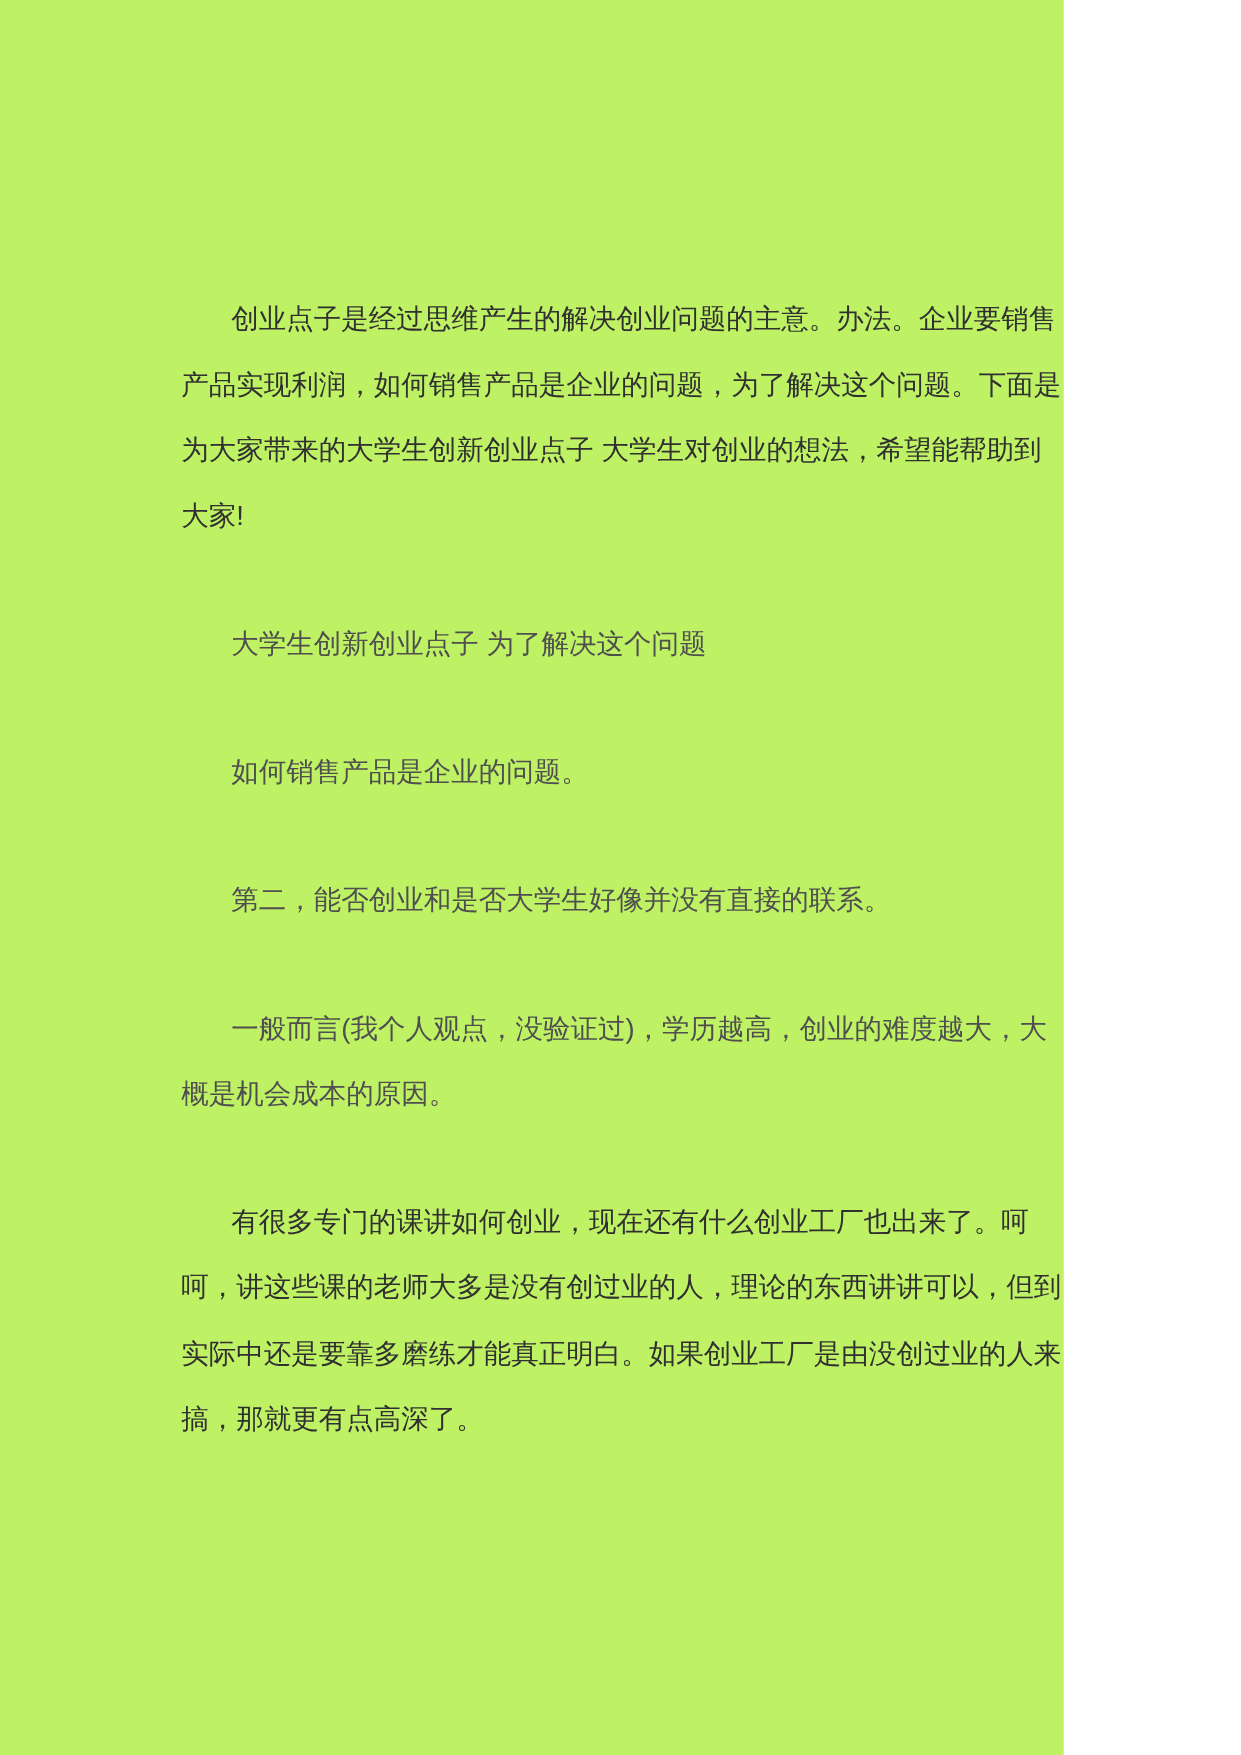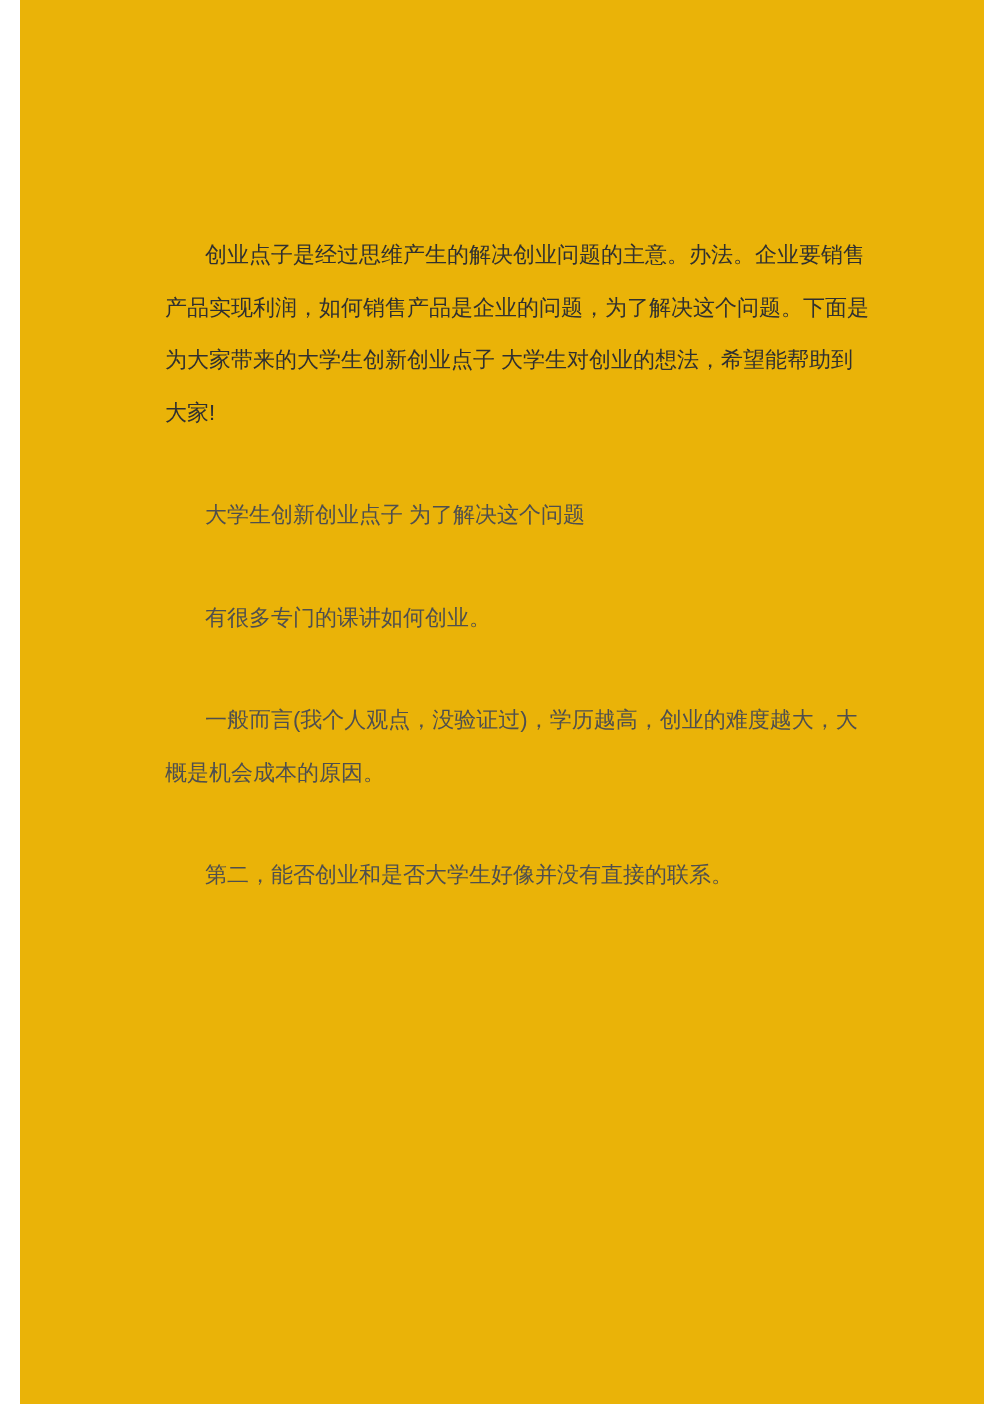--- a/index.html
+++ b/index.html
@@ -8,25 +8,24 @@
     background: #ffffff;
   }
   body {
     width: 993px;
     height: 1404px;
     font-family: "Liberation Sans", sans-serif;
     overflow: hidden;
   }
   .page {
     position: relative;
-    width: 964px;
+    width: 851px;
     height: 1404px;
-    background: #eab308;
+    background: #bef264;
     overflow: hidden;
-    margin-left: 20px;
   }
   .doc-body {
     position: absolute;
     left: 145px;
     top: 229px;
     width: 704px;
   }
   .para {
     margin: 0 0 50px 0;
     font-size: 22px;
@@ -43,17 +42,18 @@
     color: #4f4f4f;
   }
 </style>
 </head>
 <body>
 
 <div class="page">
   <div class="doc-body">
     <p class="para primary">创业点子是经过思维产生的解决创业问题的主意。办法。企业要销售产品实现利润，如何销售产品是企业的问题，为了解决这个问题。下面是 为大家带来的大学生创新创业点子 大学生对创业的想法，希望能帮助到大家!</p>
     <p class="para secondary">大学生创新创业点子 为了解决这个问题</p>
-    <p class="para secondary">有很多专门的课讲如何创业。</p>
+    <p class="para secondary">如何销售产品是企业的问题。</p>
+    <p class="para secondary">第二，能否创业和是否大学生好像并没有直接的联系。</p>
     <p class="para secondary">一般而言(我个人观点，没验证过)，学历越高，创业的难度越大，大概是机会成本的原因。</p>
-    <p class="para secondary">第二，能否创业和是否大学生好像并没有直接的联系。</p>
+    <p class="para primary">有很多专门的课讲如何创业，现在还有什么创业工厂也出来了。呵呵，讲这些课的老师大多是没有创过业的人，理论的东西讲讲可以，但到实际中还是要靠多磨练才能真正明白。如果创业工厂是由没创过业的人来搞，那就更有点高深了。</p>
   </div>
 </div>
 
 </body></html>

